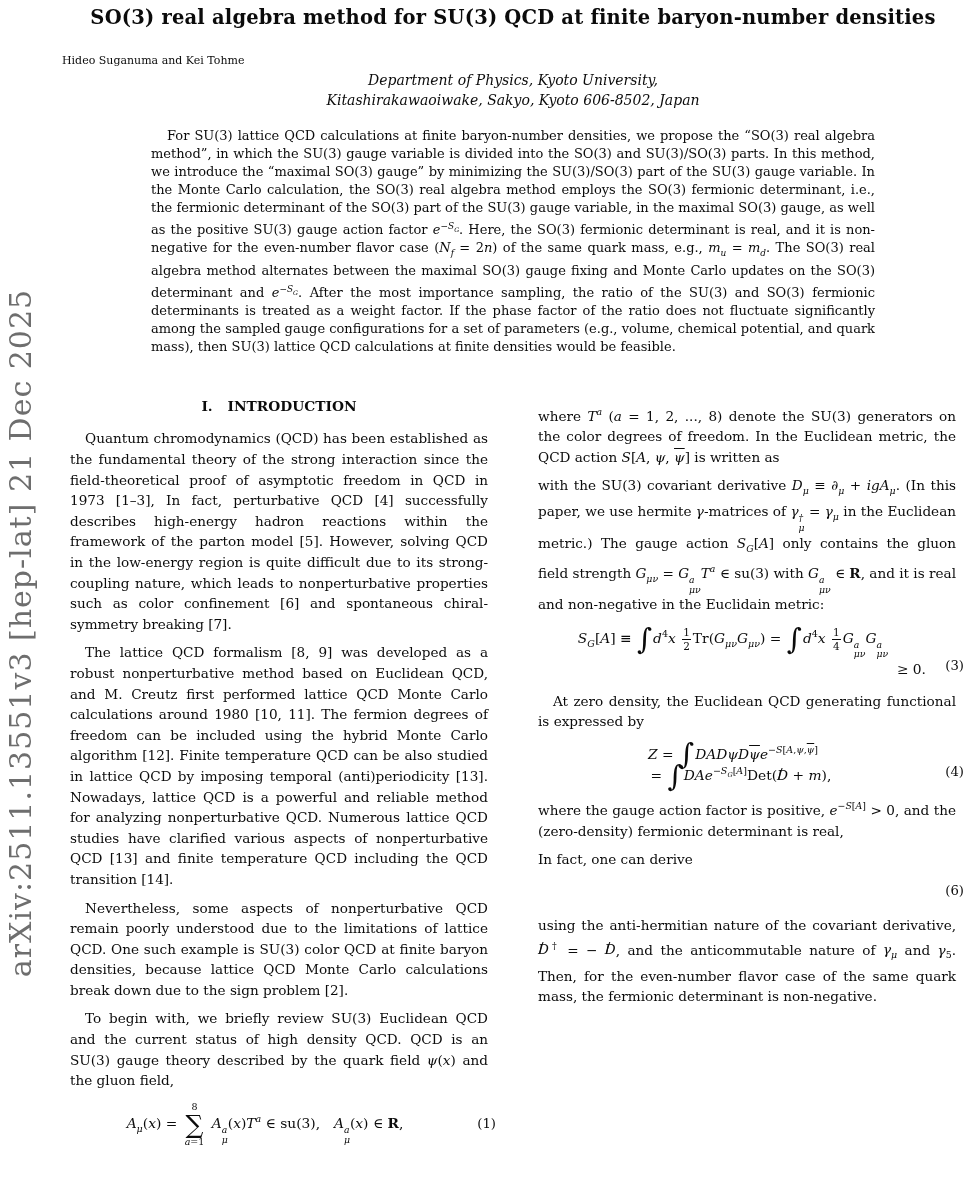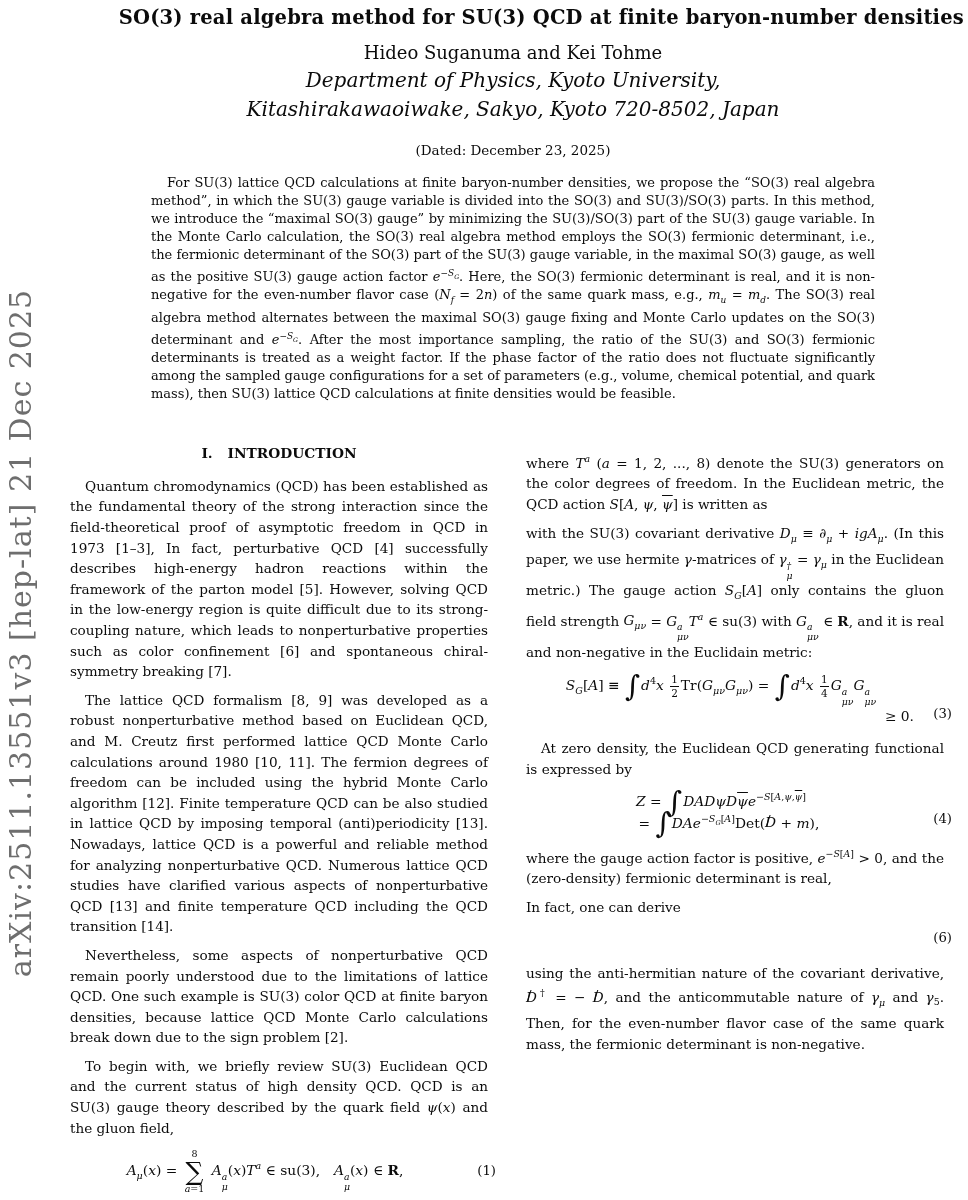--- a/index.html
+++ b/index.html
@@ -24,40 +24,40 @@
     color:#6e6e6e;
     font-size:30px;
     letter-spacing:1px;
     white-space:nowrap;
   }
 
   .content { padding:0 4px 0 62px; }
 
   .title {
     margin:6px 0 0 0;
-    text-align:right;
+    text-align:center;
     font-size:19.5px;
     font-weight:bold;
     letter-spacing:0.2px;
   }
-  .authors { margin-top:13px; text-align:center; font-size:18px; }
-  .affil { margin-top:3px; text-align:center; font-style:italic; font-size:20px; line-height:1.45; }
+  .authors { margin-top:25px; text-align:left; font-size:11px; }
+  .affil { margin-top:3px; text-align:center; font-style:italic; font-size:14px; line-height:1.45; }
   .dateline { margin-top:18px; text-align:center; font-size:13.5px; }
 
   .abstract {
     width:724px;
     margin:16px auto 0 auto;
     font-size:13px;
     line-height:18px;
     text-align:justify;
     text-indent:16px;
     hyphens:auto;
   }
 
-  .columns { display:flex; gap:22px; margin-top:38px; }
+  .columns { display:flex; gap:34px; margin-top:38px; }
   .col {
     width:434px;
     font-size:13.6px;
     line-height:20.6px;
     text-align:justify;
     hyphens:auto;
   }
   .sec-heading {
     text-align:center;
     font-weight:bold;
@@ -100,24 +100,23 @@
   <div class="watermark">arXiv:2511.13551v3 [hep-lat] 21 Dec 2025</div>
 
   <div class="content">
 
     <h1 class="title">SO(3) real algebra method for SU(3) QCD at finite baryon-number densities</h1>
 
     <div class="authors">Hideo Suganuma and Kei Tohme</div>
 
     <div class="affil">
       <div>Department of Physics, Kyoto University,</div>
-      <div>Kitashirakawaoiwake, Sakyo, Kyoto 720-8502, Japan</div>
+      <div>Kitashirakawaoiwake, Sakyo, Kyoto 606-8502, Japan</div>
     </div>
 
-    <div class="dateline">(Dated: December 23, 2025)</div>
 
     <div class="abstract">For SU(3) lattice QCD calculations at finite baryon-number densities, we propose the “SO(3) real algebra method”, in which the SU(3) gauge variable is divided into the SO(3) and SU(3)/SO(3) parts. In this method, we introduce the “maximal SO(3) gauge” by minimizing the SU(3)/SO(3) part of the SU(3) gauge variable. In the Monte Carlo calculation, the SO(3) real algebra method employs the SO(3) fermionic determinant, i.e., the fermionic determinant of the SO(3) part of the SU(3) gauge variable, in the maximal SO(3) gauge, as well as the positive SU(3) gauge action factor <i>e</i><sup>−<i>S<sub>G</sub></i></sup>. Here, the SO(3) fermionic determinant is real, and it is non-negative for the even-number flavor case (<i>N<sub>f</sub></i> = 2<i>n</i>) of the same quark mass, e.g., <i>m<sub>u</sub></i> = <i>m<sub>d</sub></i>. The SO(3) real algebra method alternates between the maximal SO(3) gauge fixing and Monte Carlo updates on the SO(3) determinant and <i>e</i><sup>−<i>S<sub>G</sub></i></sup>. After the most importance sampling, the ratio of the SU(3) and SO(3) fermionic determinants is treated as a weight factor. If the phase factor of the ratio does not fluctuate significantly among the sampled gauge configurations for a set of parameters (e.g., volume, chemical potential, and quark mass), then SU(3) lattice QCD calculations at finite densities would be feasible.</div>
 
     <div class="columns">
 
       <div class="col">
         <div class="sec-heading">I. INTRODUCTION</div>
         <p class="para indent">Quantum chromodynamics (QCD) has been established as the fundamental theory of the strong interaction since the field-theoretical proof of asymptotic freedom in QCD in 1973 [1–3], In fact, perturbative QCD [4] successfully describes high-energy hadron reactions within the framework of the parton model [5]. However, solving QCD in the low-energy region is quite difficult due to its strong-coupling nature, which leads to nonperturbative properties such as color confinement [6] and spontaneous chiral-symmetry breaking [7].</p>
         <p class="para indent">The lattice QCD formalism [8, 9] was developed as a robust nonperturbative method based on Euclidean QCD, and M. Creutz first performed lattice QCD Monte Carlo calculations around 1980 [10, 11]. The fermion degrees of freedom can be included using the hybrid Monte Carlo algorithm [12]. Finite temperature QCD can be also studied in lattice QCD by imposing temporal (anti)periodicity [13]. Nowadays, lattice QCD is a powerful and reliable method for analyzing nonperturbative QCD. Numerous lattice QCD studies have clarified various aspects of nonperturbative QCD [13] and finite temperature QCD including the QCD transition [14].</p>
         <p class="para indent">Nevertheless, some aspects of nonperturbative QCD remain poorly understood due to the limitations of lattice QCD. One such example is SU(3) color QCD at finite baryon densities, because lattice QCD Monte Carlo calculations break down due to the sign problem [2].</p>

